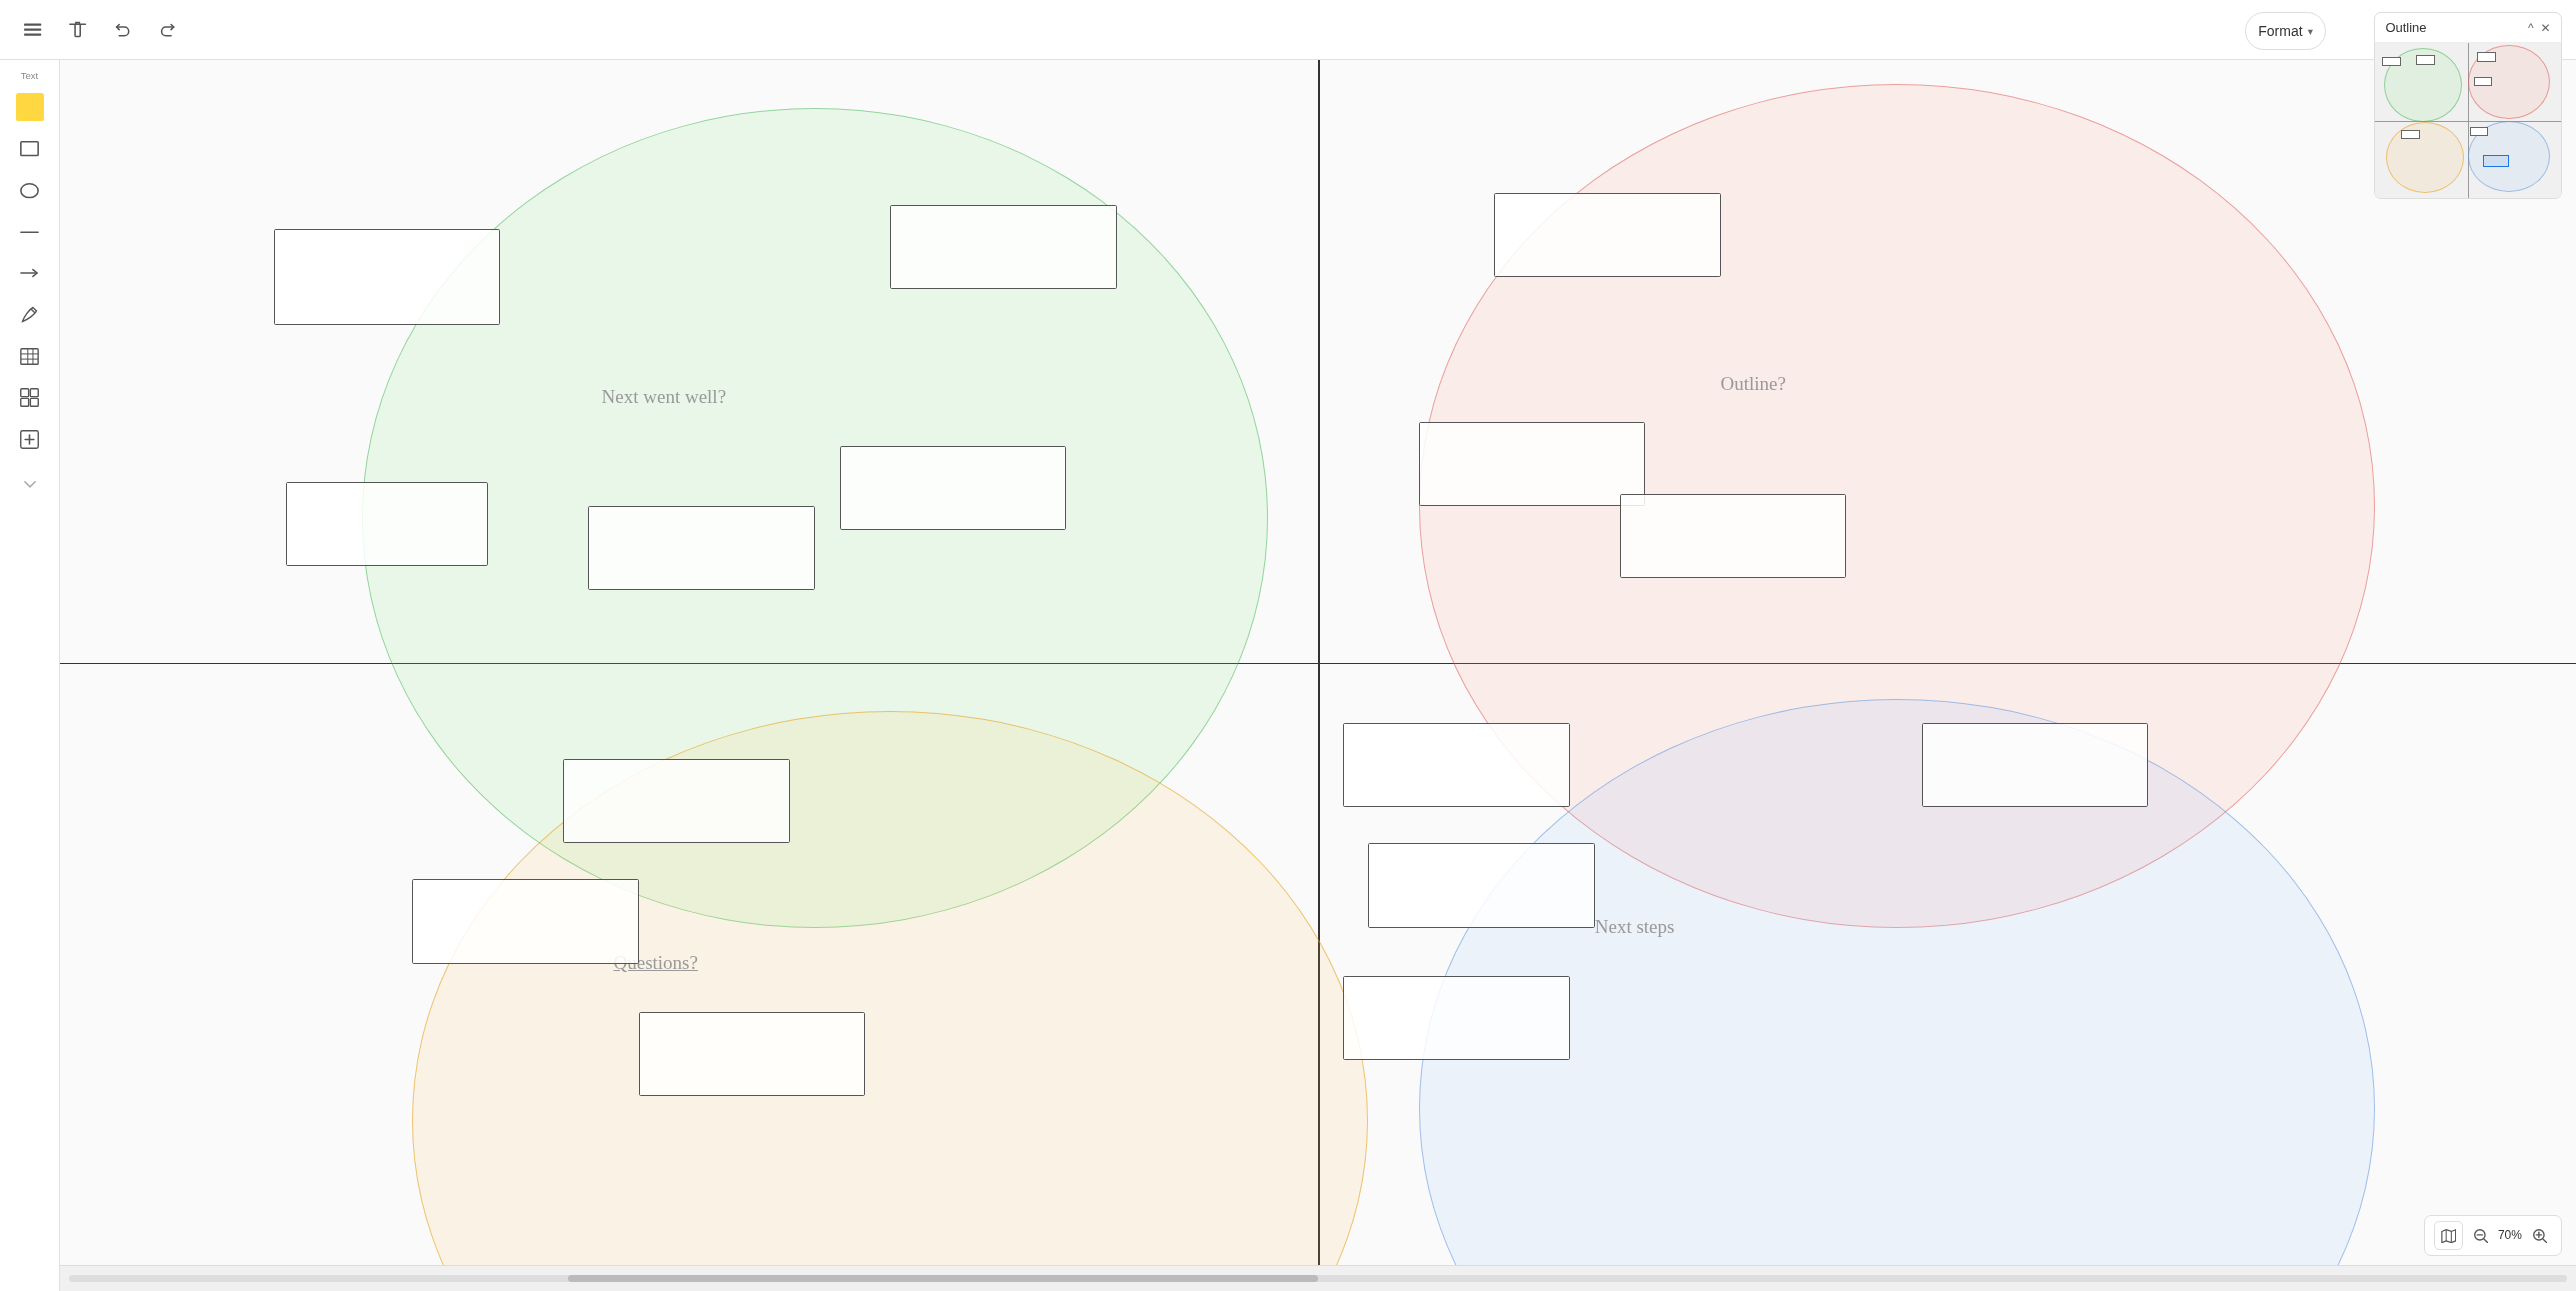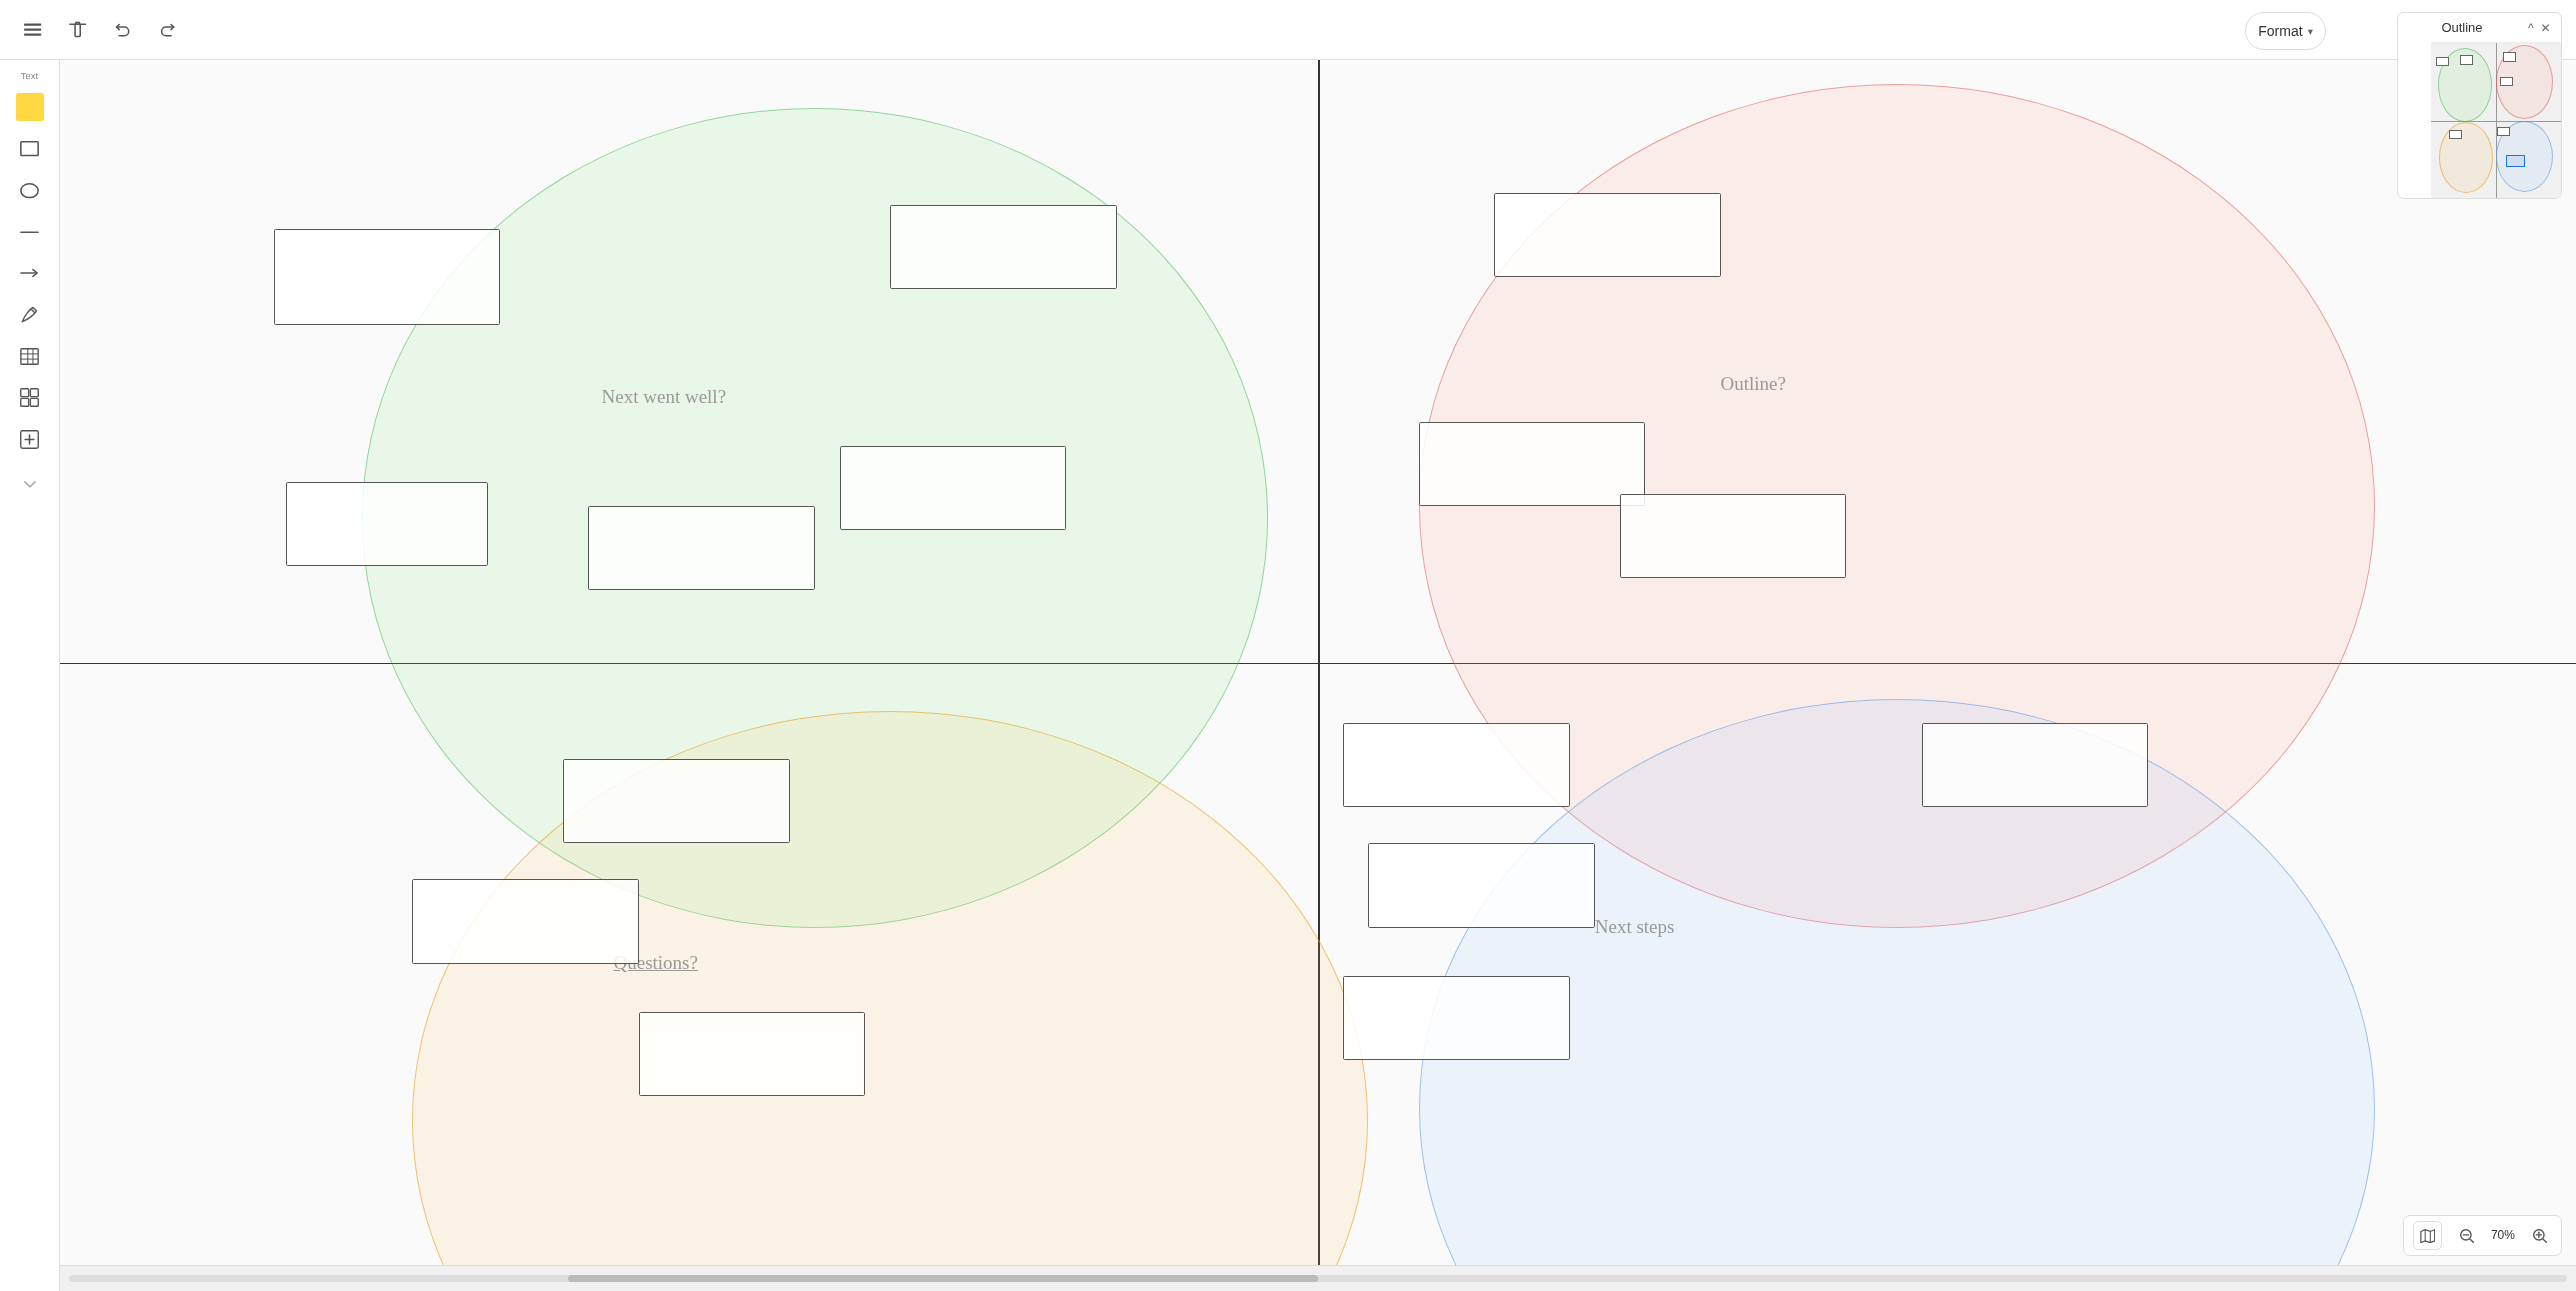--- a/index.html
+++ b/index.html
@@ -141,21 +141,21 @@
       flex: 1; height: 7px; background: #ddd; border-radius: 3.5px; position: relative;
     }
     .scroll-thumb {
       position: absolute; left: 20%; width: 30%; height: 100%;
       background: #bbb; border-radius: 3.5px;
     }
 
     
     #zoom-controls {
       position: absolute; bottom: 35px; right: 14px;
-      display: flex; align-items: center; gap: 8px;
+      display: flex; align-items: center; gap: 1px;
       background: #fff; border: 0.9px solid #ddd; border-radius: 7px;
       padding: 5.2px 8.6px; font-size: 12px; color: #333; z-index: 20;
     }
     .zoom-btn {
       width: 26px; height: 26px; border: none; background: transparent;
       cursor: pointer; border-radius: 3.5px; font-size: 14px; color: #555;
       display: flex; align-items: center; justify-content: center;
     }
 
     
@@ -309,21 +309,21 @@
   <div class="sticky" style="left: 51%; top: 76%; width: 9%; height: 7%;"></div>
   <div class="sticky" style="left: 74%; top: 55%; width: 9%; height: 7%;"></div>
 
 </div>
 
 <div id="format-panel" style="right: 250px; top: 12px; border-radius: 19px;">
   <span>Format</span>
   <span style="font-size:10.4px; color:#666;">▾</span>
 </div>
 
-<div id="outline-panel" style="right: 14px; top: 12px; width: 165px; padding-left: 33px;">
+<div id="outline-panel" style="right: 14px; top: 12px; width: 188px;">
   <div id="outline-header">
     <span style="font-weight:500;">Outline</span>
     <div style="display:flex; gap:7px;">
       <button style="border:none;background:transparent;cursor:pointer;font-size:12px;color:#666;">^</button>
       <button style="border:none;background:transparent;cursor:pointer;font-size:12px;color:#666;">✕</button>
     </div>
   </div>
   <div id="outline-body">
     <div id="outline-thumbnail">
 

